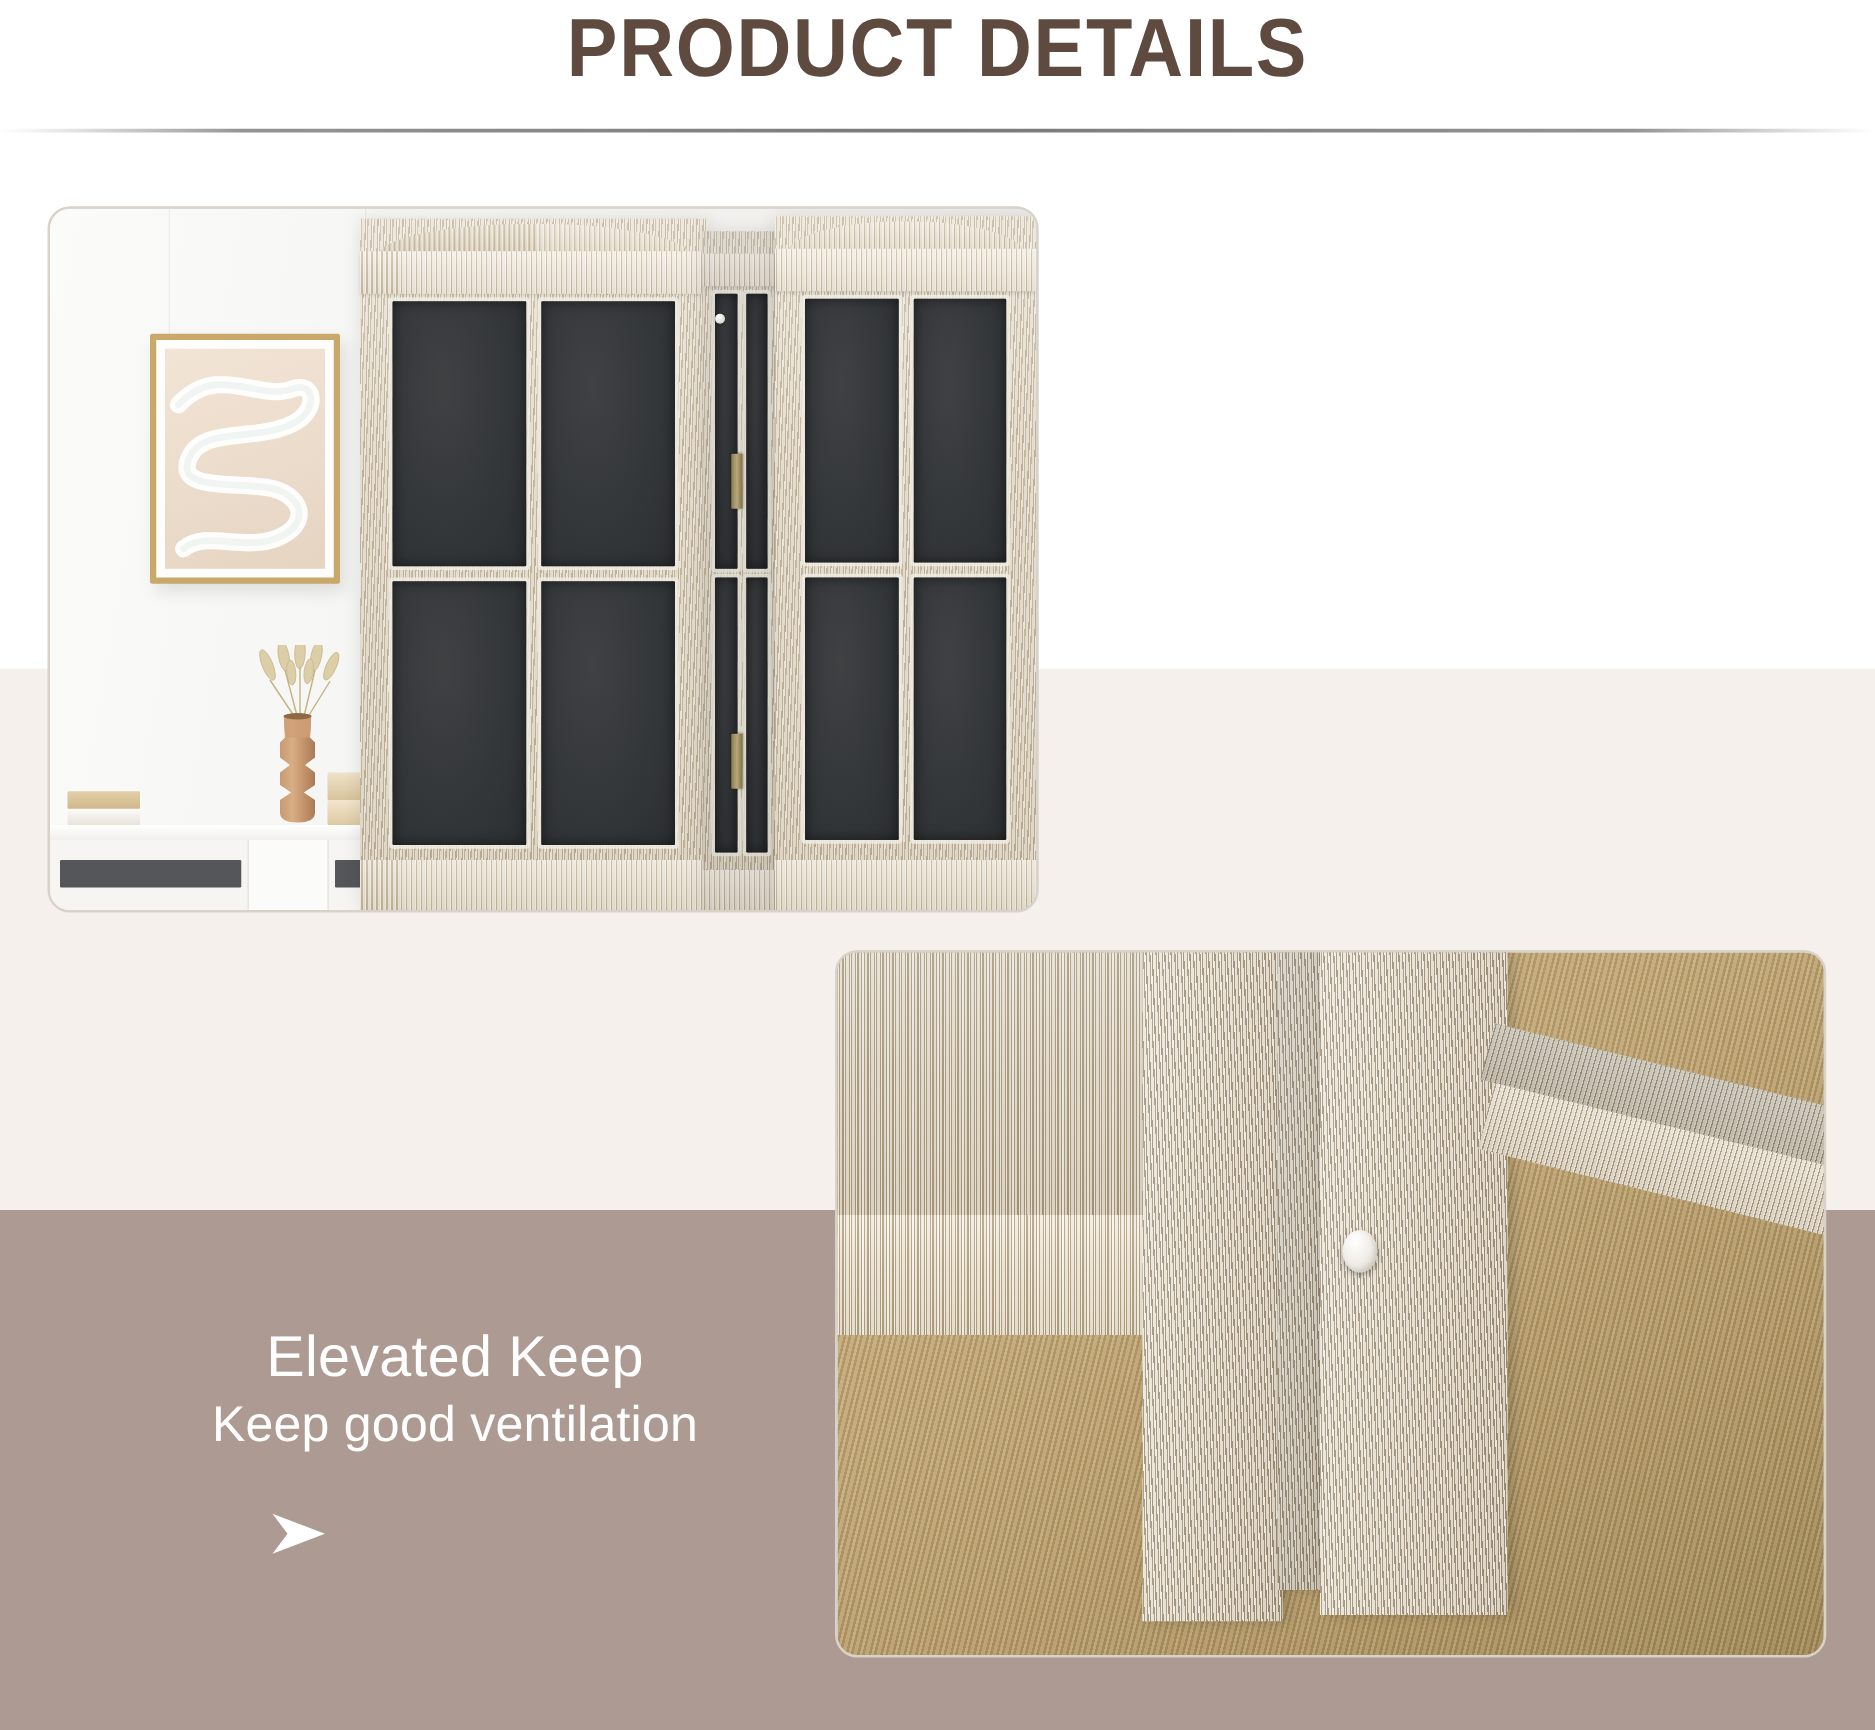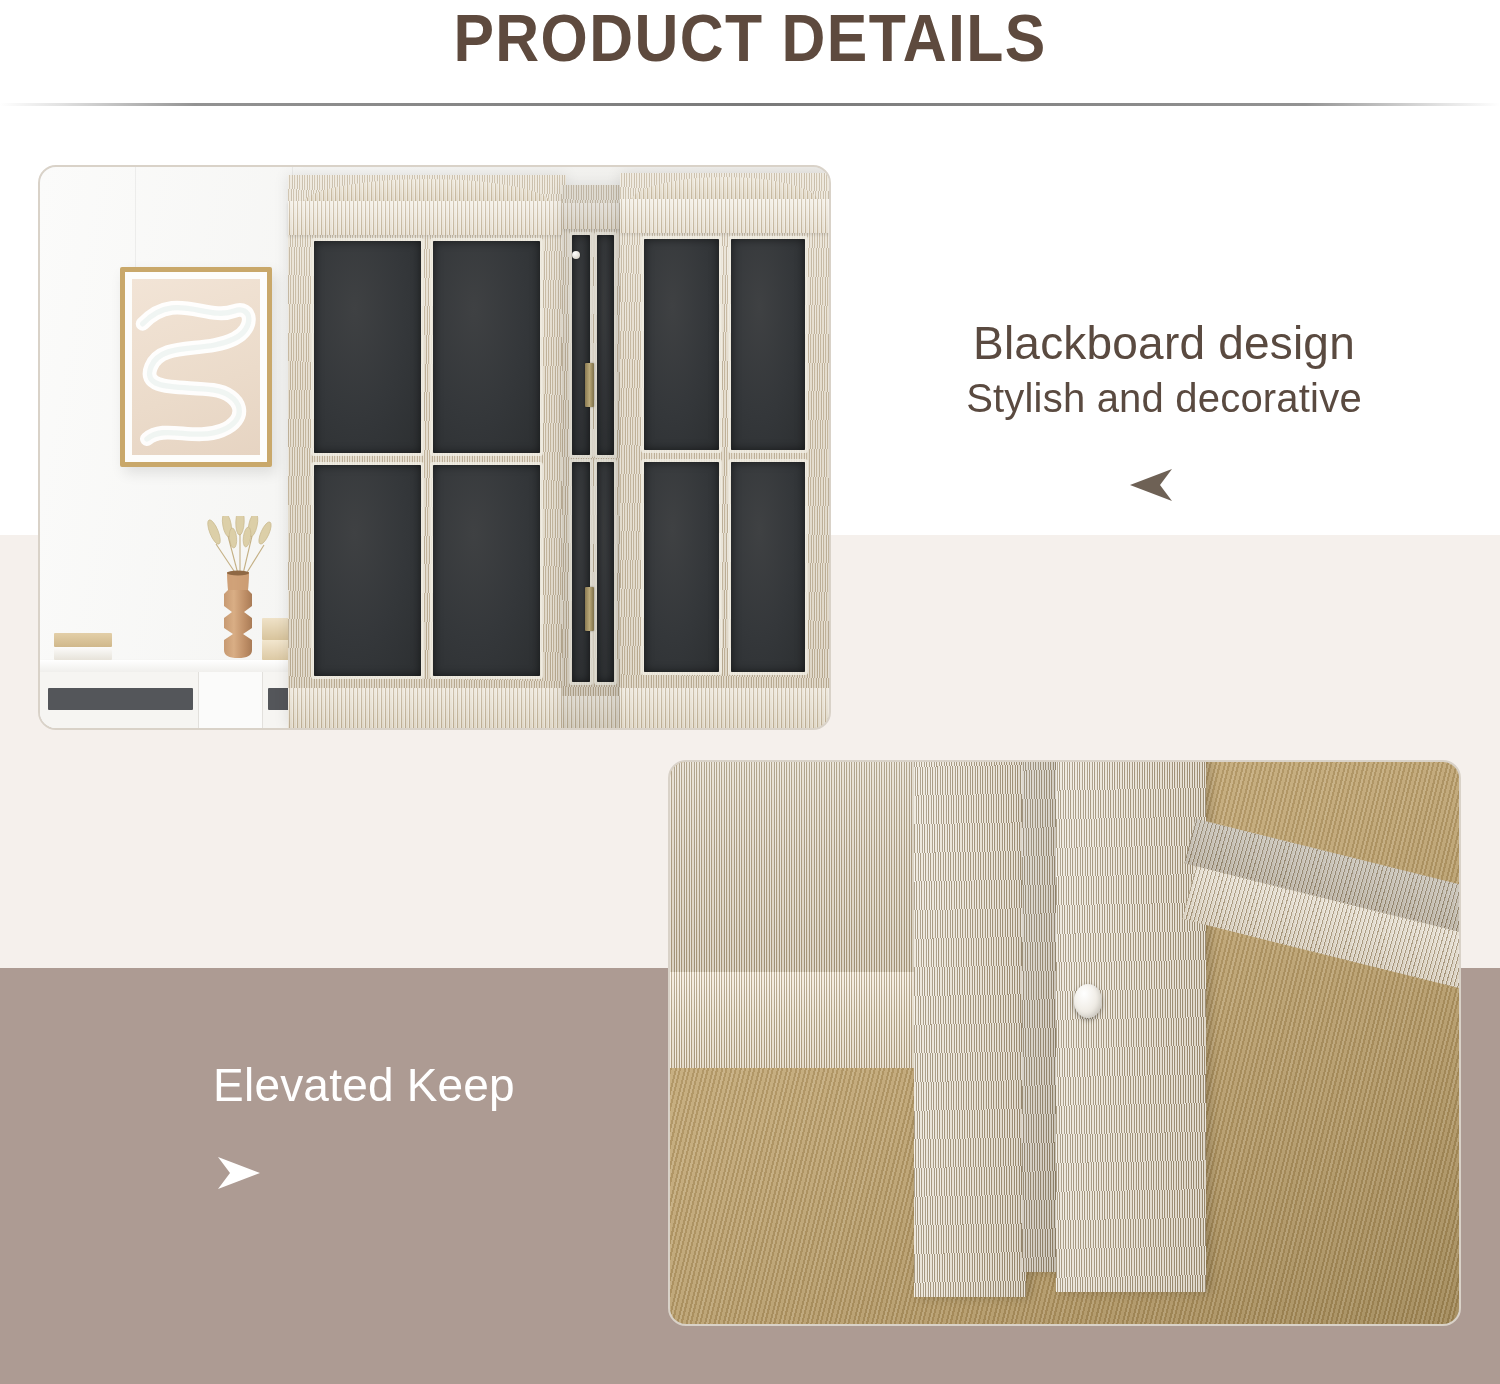--- a/index.html
+++ b/index.html
@@ -470,32 +470,24 @@
 
       <div class="rail-diag" style="left:520px; top:96px; width:330px; height:62px; transform:rotate(14deg);"></div>
       <div class="rail-diag" style="left:520px; top:56px; width:330px; height:46px; transform:rotate(14deg);
                   filter:brightness(0.88);"></div>
 
       <div class="screw-cap" style="left:404px; top:222px;"></div>
 
     </div>
   </div>
 
-  <div class="callout callout-blackboard">
-    <div class="callout-title">Blackboard design</div>
-    <div class="callout-sub">Stylish and decorative</div>
-    <div class="arrow-wrap left">
-      <svg width="52" height="34" viewBox="0 0 52 34">
-        <path d="M4 17 L46 1 L34 17 L46 33 Z" fill="#6E6155"></path>
-      </svg>
-    </div>
-  </div>
 
   <div class="callout callout-elevated">
     <div class="callout-title">Elevated Keep</div>
+    <div class="callout-sub">Keep good ventilation</div>
     <div class="arrow-wrap right">
       <svg width="52" height="34" viewBox="0 0 52 34">
         <path d="M48 17 L6 1 L18 17 L6 33 Z" fill="#FFFFFF"></path>
       </svg>
     </div>
   </div>
 
 </div>
 
 </body></html>

